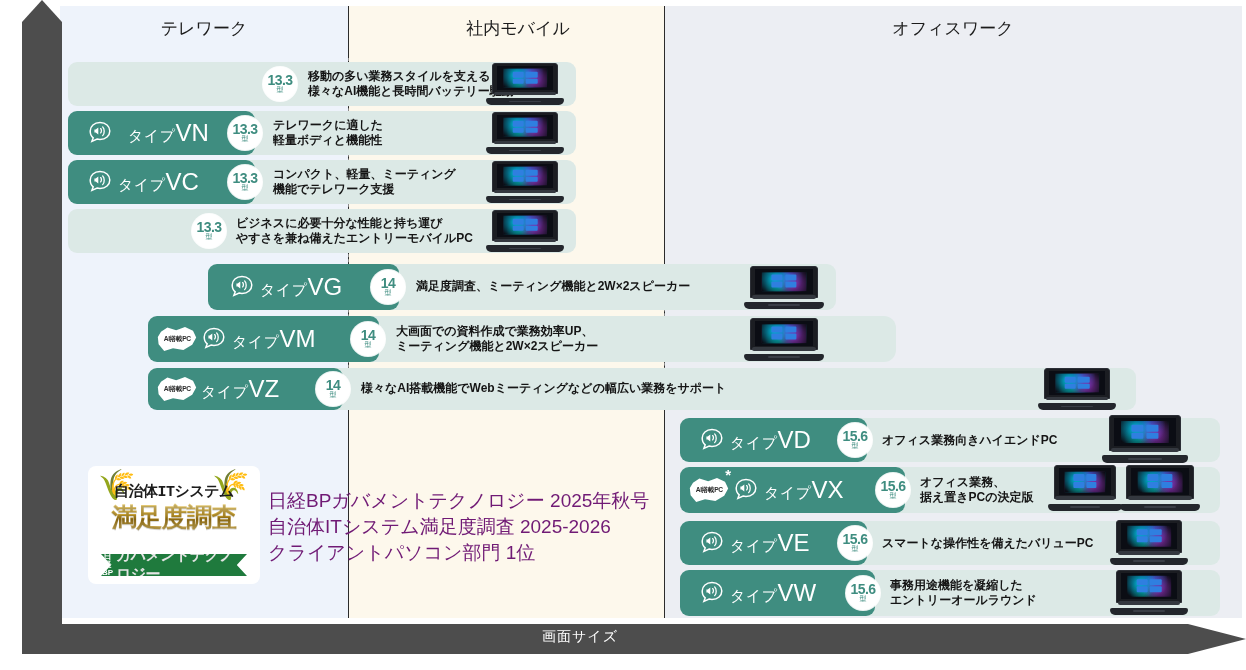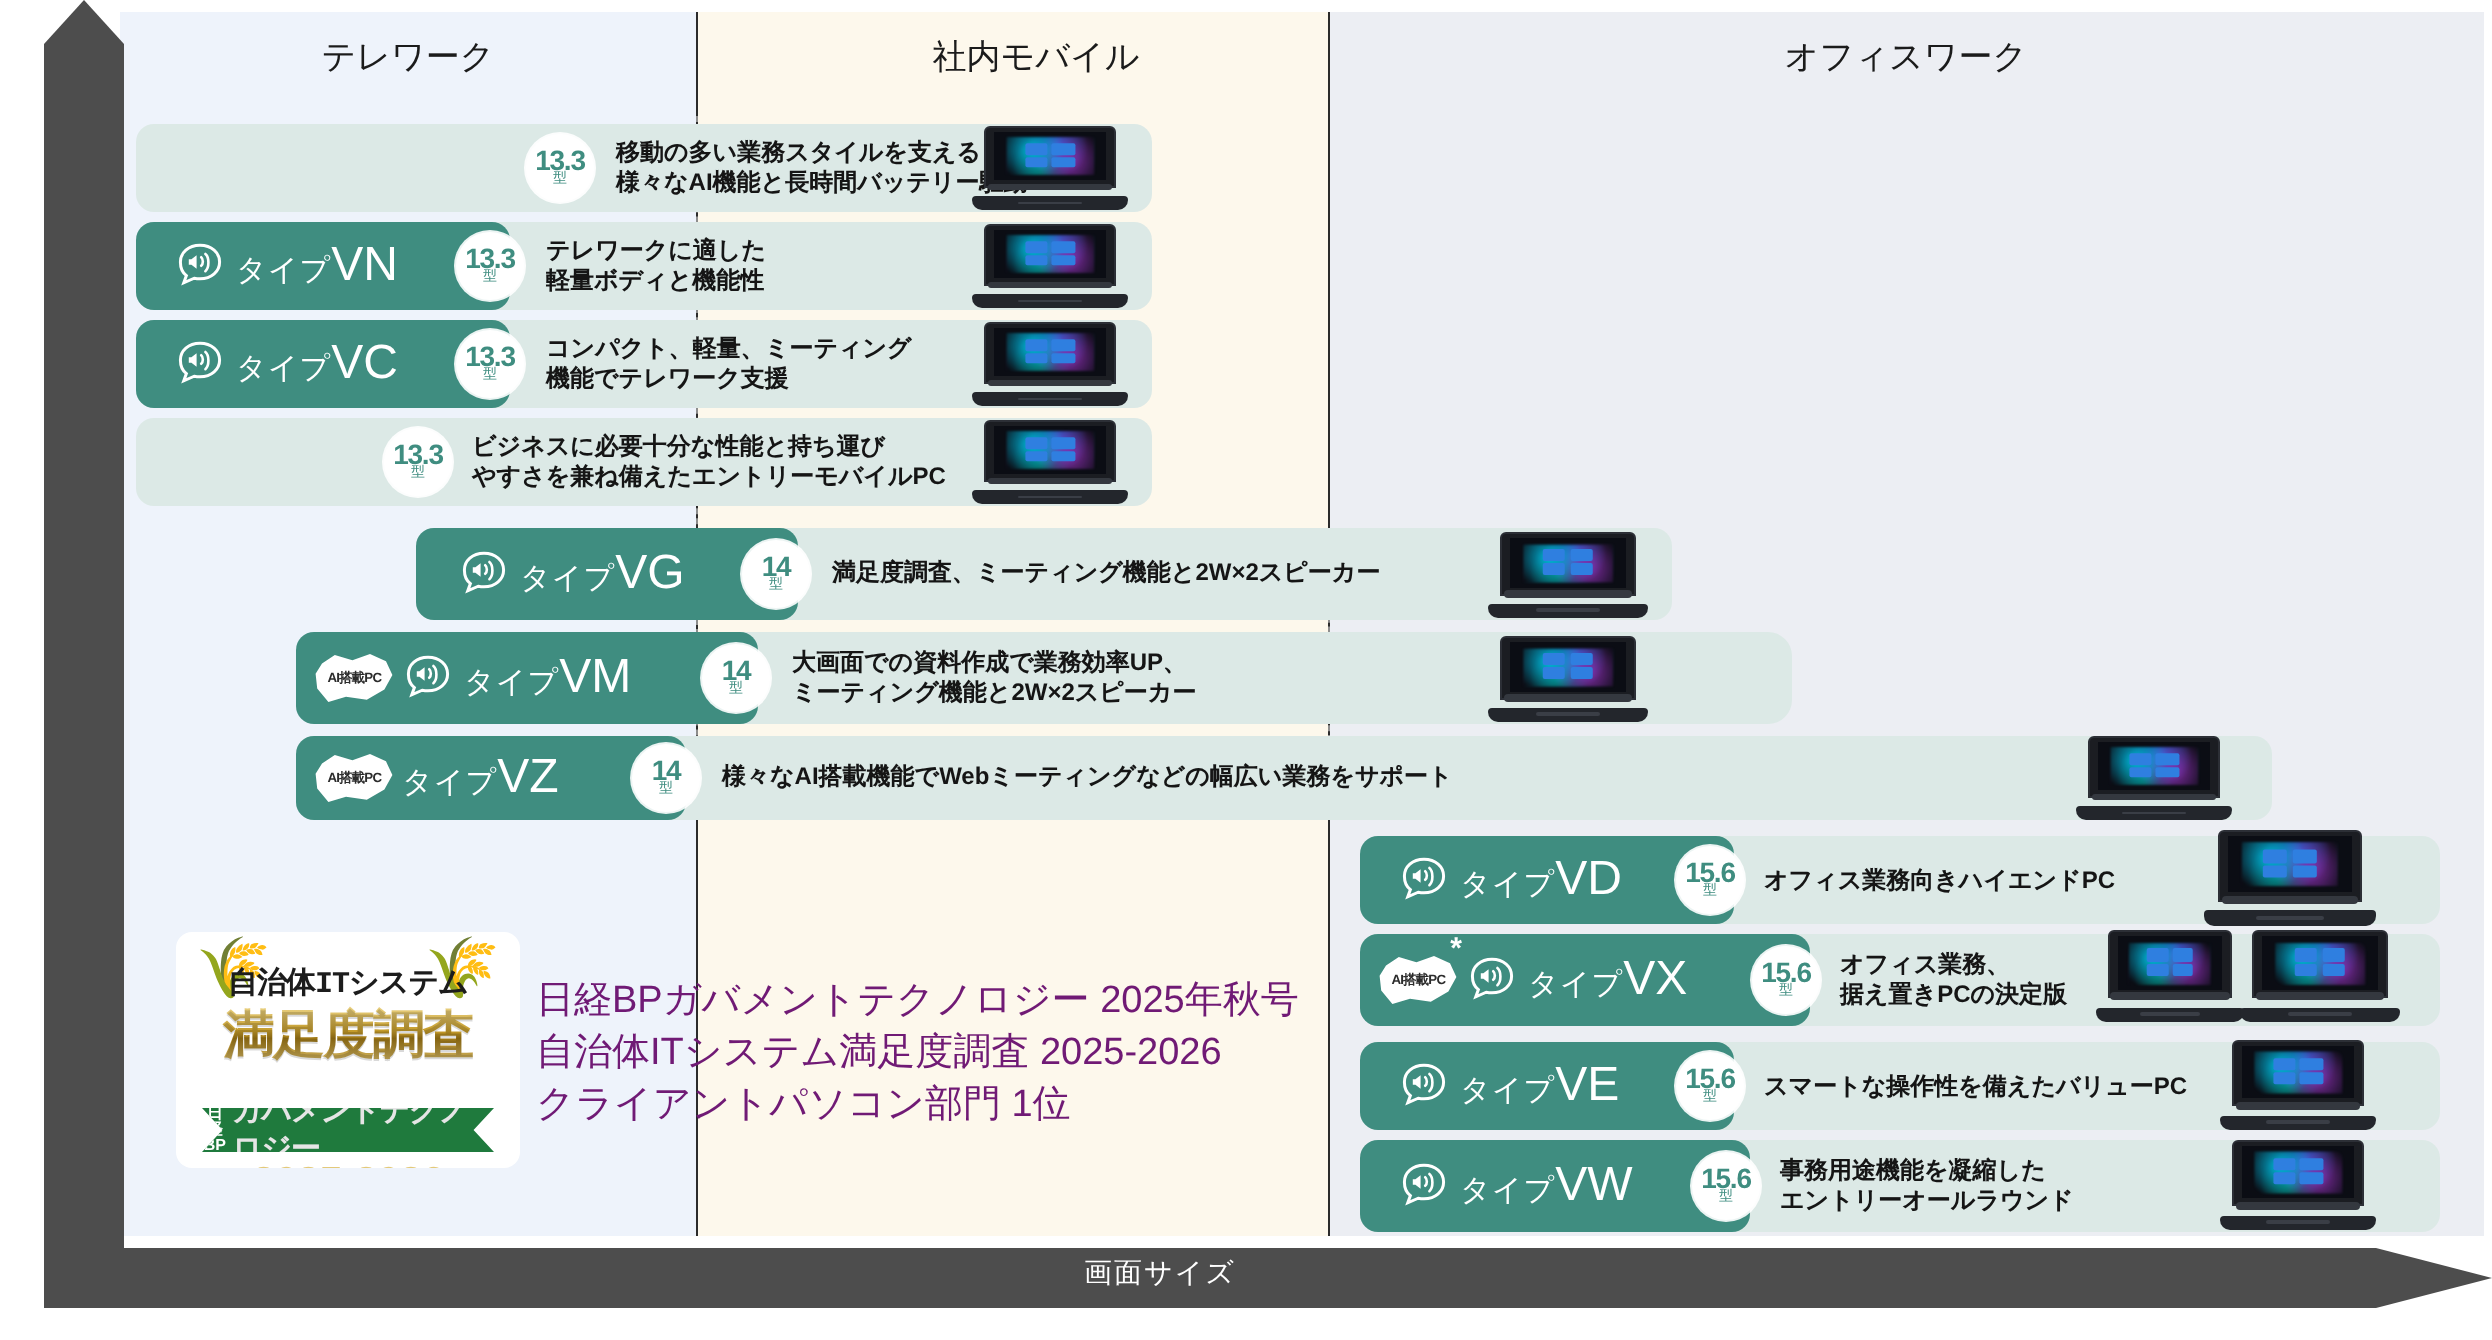--- a/index.html
+++ b/index.html
@@ -265,21 +265,21 @@
               <i></i>
             </div>
           </div>
         </div>
       <div class="base"></div>
         <div class="kb"></div>
     </div>
   </div>
 
   <div class="row" style="left:68px;top:111px;width:508px;height:44px;">
-    <div class="band" style="width:178px;">
+    <div class="band" style="width:178px;gap:10px;">
       <div class="spk" style="margin-left:10px;">
         <svg width="26" height="26" viewBox="0 0 26 26">
             <path d="M13 2.6c5.8 0 9.8 3.7 9.8 8.4 0 4.7-4 8.4-9.8 8.4-1 0-2-.1-2.9-.3l-5.2 2.3 1.3-3.6C4 16.2 3.2 13.8 3.2 11 3.2 6.3 7.2 2.6 13 2.6z" fill="none" stroke="#ffffff" stroke-width="1.5"></path>
             <path d="M11.3 7.6v6.8l-2.6-2h-1.3v-2.8h1.3z" fill="#ffffff"></path>
             <path d="M13.6 8.6c1.1.9 1.1 3.4 0 4.3" fill="none" stroke="#ffffff" stroke-width="1.3" stroke-linecap="round"></path>
             <path d="M15.7 7c2 1.6 2 7 0 8.6" fill="none" stroke="#ffffff" stroke-width="1.3" stroke-linecap="round"></path>
           </svg>
       </div>
       <div class="type-name"><span class="tp">タイプ</span><span class="mdl">VN</span></div>
     </div>

